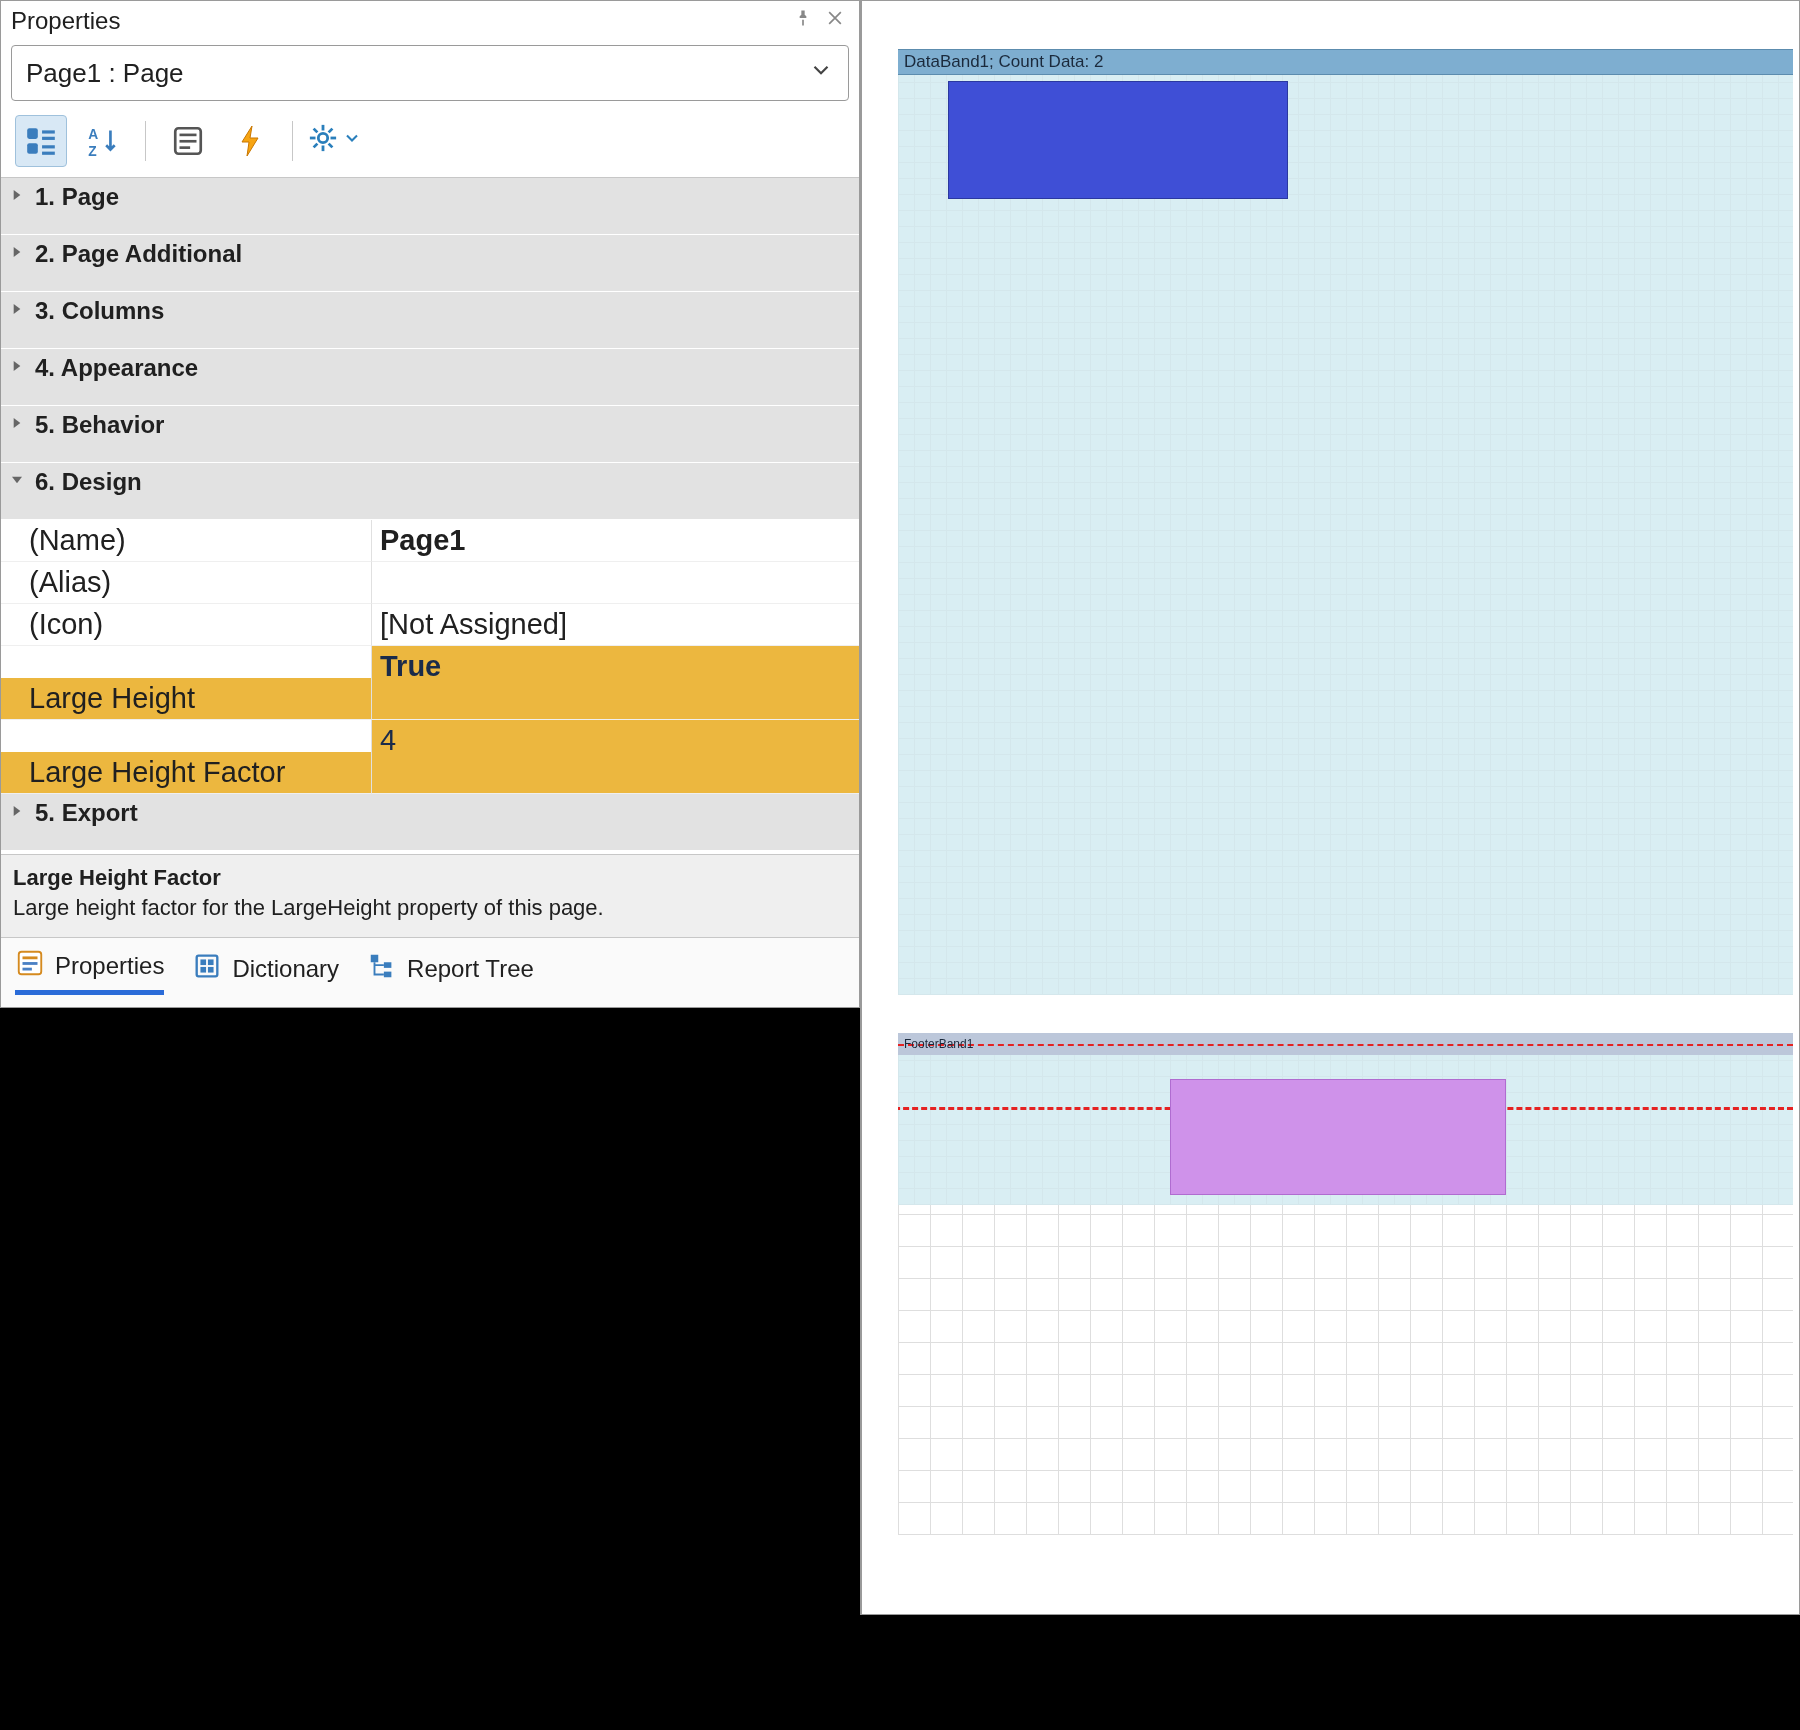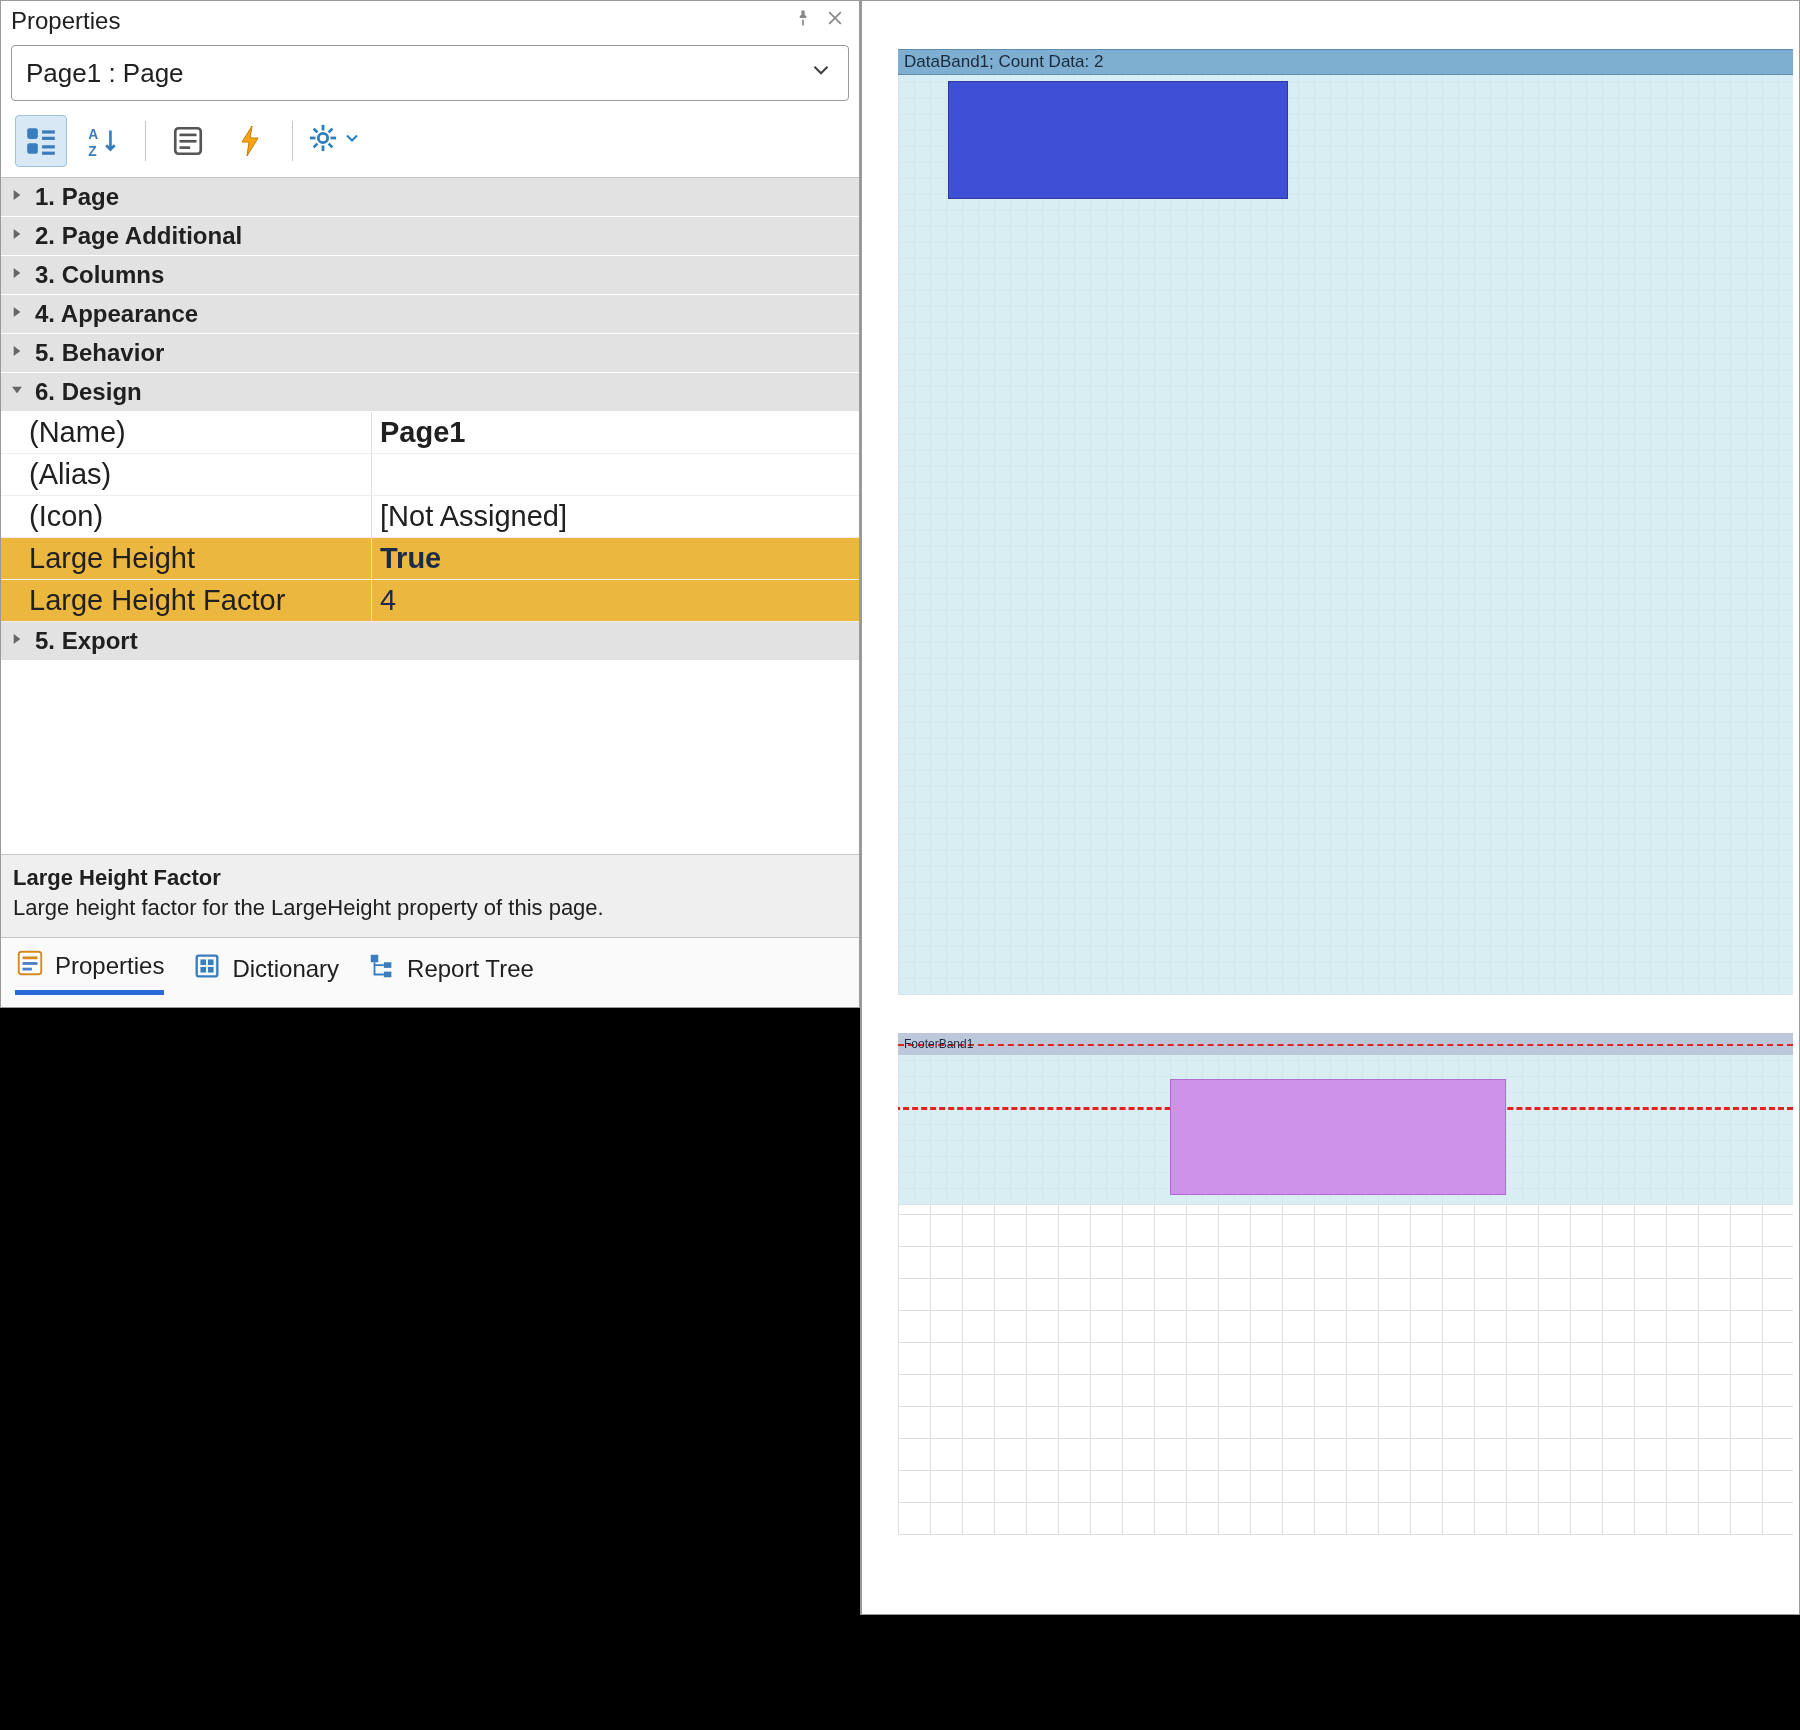--- a/index.html
+++ b/index.html
@@ -93,36 +93,36 @@
 
   .prop-tree {
     flex:0 0 auto;
     overflow:hidden;
     border-top:1px solid #c7c7c7;
   }
   .group-row {
     display:flex; align-items:center;
     gap:8px;
     background: var(--group-bg);
-    padding: 5px 8px 5px 6px;
+    padding: 5px 8px 23px 6px;
     font-weight:bold;
     font-size:24px;
     border-bottom:1px solid #fff;
   }
   .group-row.expanded .chev svg { transform: rotate(90deg);}
   .group-row .chev svg { width:20px; height:20px; fill:#666; }
   .prop-row {
     display:grid;
     grid-template-columns: 370px 1fr;
     font-size:29px;
   }
   .prop-row > div { padding:4px 8px 4px 28px; border-bottom:1px solid #efefef;}
   .prop-row .val-cell { padding-left:8px; border-left:1px solid #e0e0e0;}
   .prop-row.bold .val-cell { font-weight:bold;}
-  .prop-row.hl .name-cell { background: var(--highlight);}
+  .prop-row.hl .name-cell { background: var(--highlight); margin-top: 32px;}
   .prop-row.hl .val-cell { background: var(--highlight); color:#1a2b4a;}
   .prop-row.hl.bold .val-cell { font-weight:bold;}
 
   .tree-filler { flex:1; background:#fff;}
 
   .hint {
     border-top:1px solid #c7c7c7;
     background:#efefef;
     padding:10px 12px 16px 12px;
     font-size:22px;

